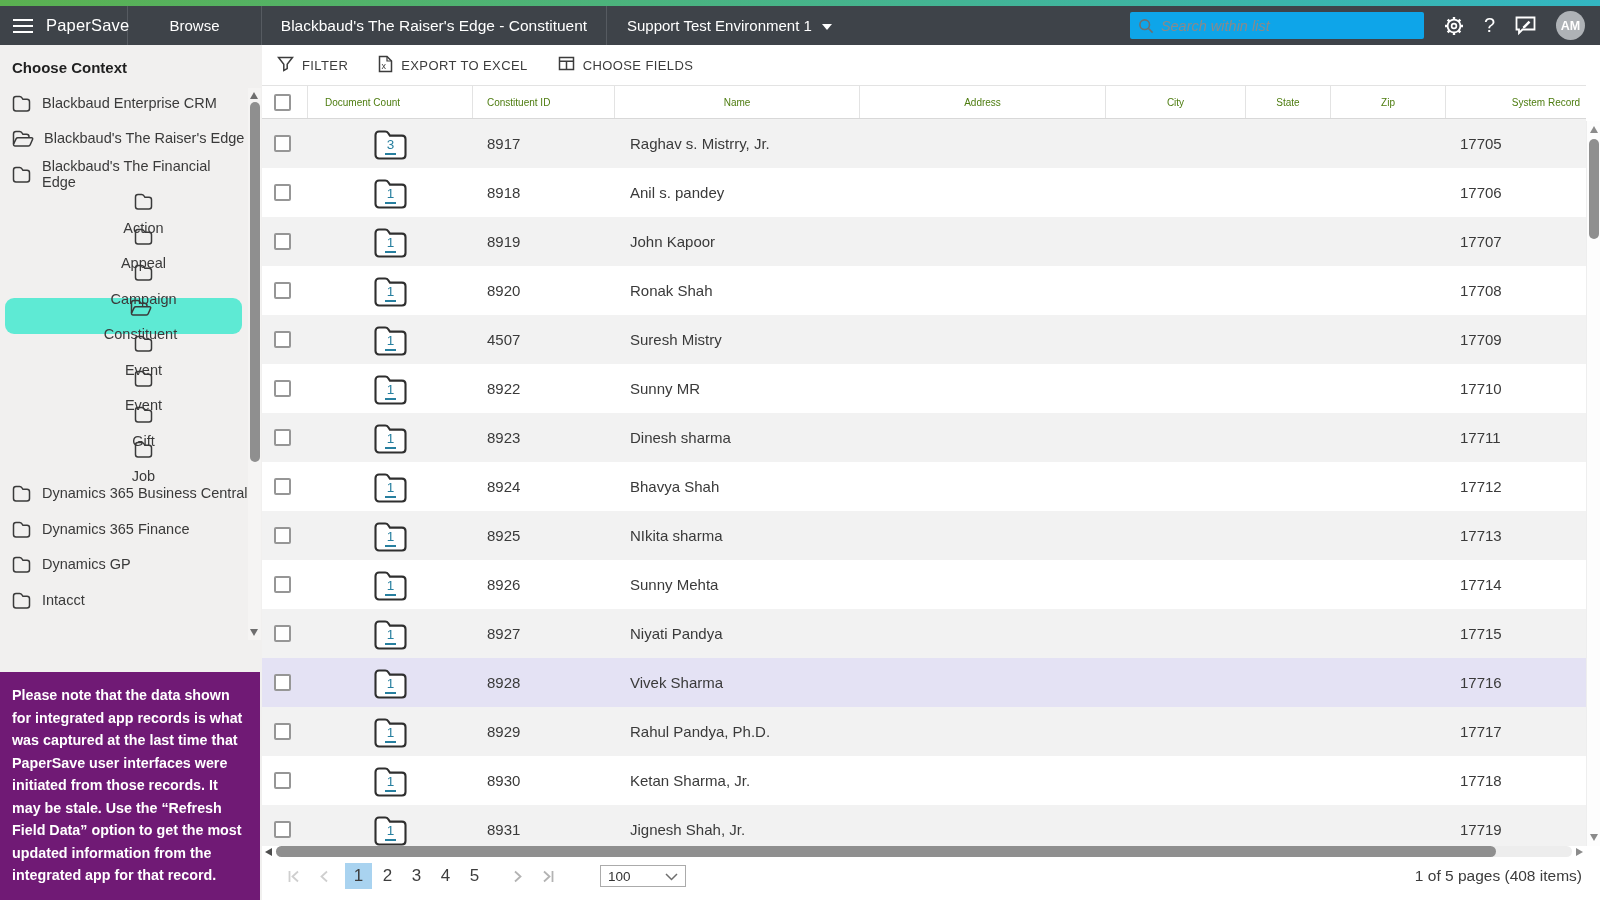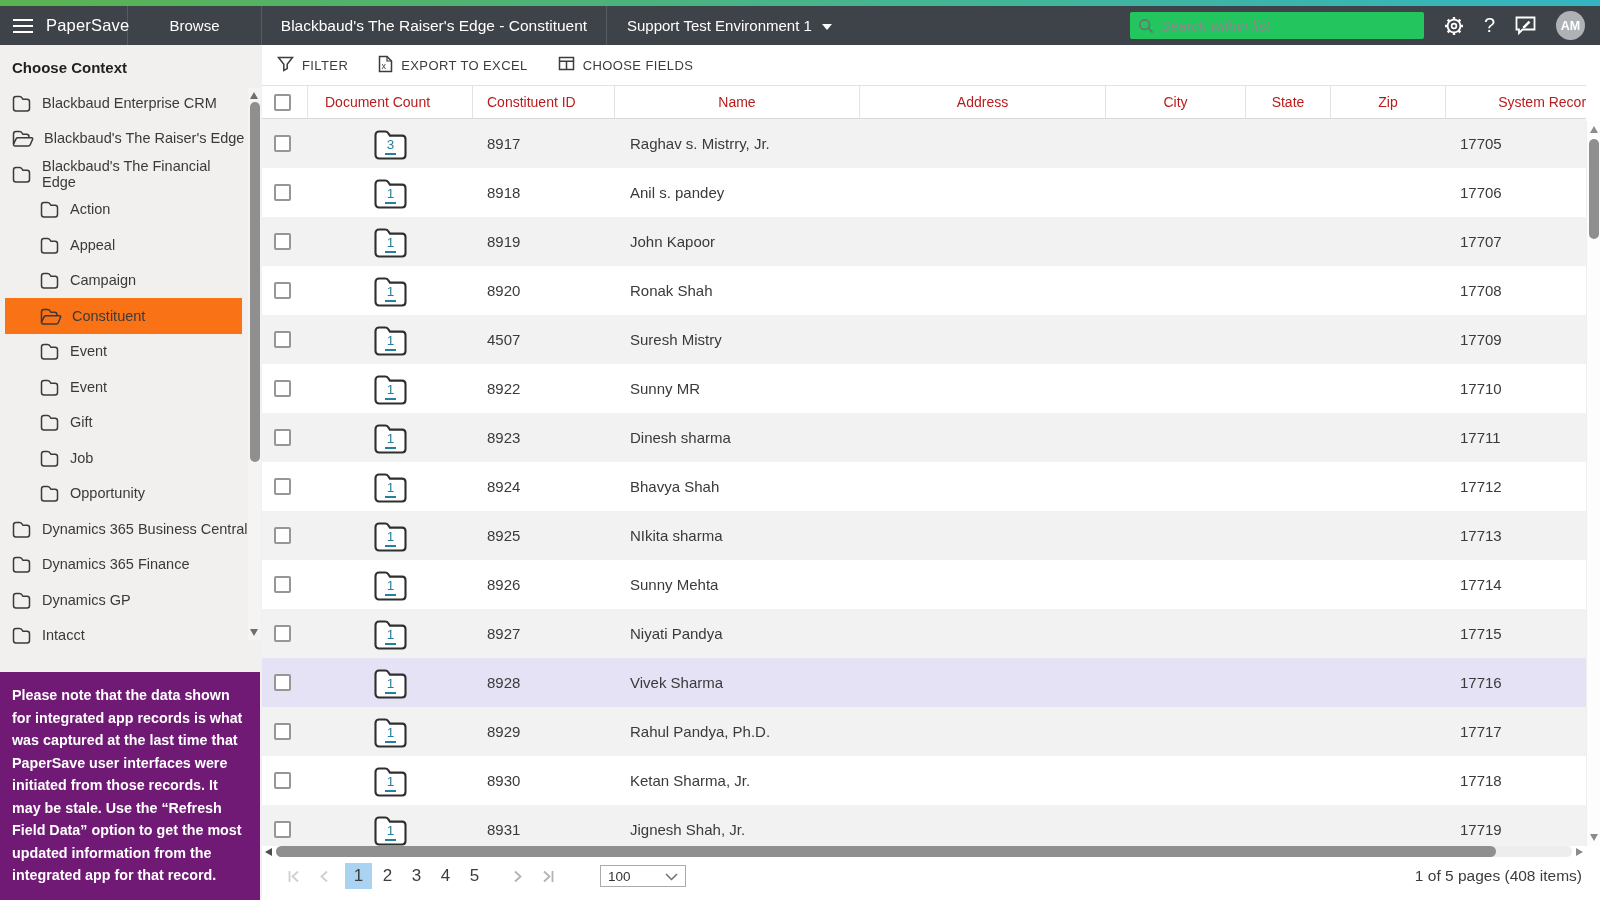--- a/index.html
+++ b/index.html
@@ -15,40 +15,40 @@
   .nav-section { display:flex; align-items:center; }
   .nav-brand { width:128px; padding-left:13px; gap:13px; border-right:1px solid #565b61; }
   .hamburger { display:inline-flex; flex-direction:column; gap:4px; cursor:pointer; }
   .hamburger span { width:20px; height:2px; background:#fff; }
   .brand-text { font-size:16.5px; letter-spacing:.2px; }
   .nav-browse { width:134px; justify-content:center; border-right:1px solid #565b61; font-size:15px; }
   .nav-title { width:345px; justify-content:center; border-right:1px solid #565b61; font-size:15.5px; }
   .nav-env { padding:0 26px 0 20px; gap:10px; font-size:15px; cursor:pointer;align-items:center; }
   .env-caret { width:0; height:0; border-left:5px solid transparent; border-right:5px solid transparent; border-top:6px solid #fff; margin-top:2px; }
   .nav-right { margin-left:auto; display:flex; align-items:center; gap:19px; padding-right:15px; }
-  .search-box { width:294px; height:27px; background:#22c55e; border-radius:2px; display:flex; align-items:center; padding:0 8px; gap:7px; }
+  .search-box { width:294px; height:27px; background:#0ea5e9; border-radius:2px; display:flex; align-items:center; padding:0 8px; gap:7px; }
   .search-box input { border:none; outline:none; flex:1; font-size:14.5px; font-style:italic; color:#444; font-family:"Liberation Sans",sans-serif; background:transparent; }
   .search-box input::placeholder { color:#8a8a8a; font-style:italic; }
   .nav-icon { display:flex; align-items:center; justify-content:center; cursor:pointer; }
   .help-glyph { font-size:20px; color:#fff; font-weight:400; }
   .avatar { width:29px; height:29px; border-radius:50%; background:#aeb2b6; color:#fff;
             display:flex; align-items:center; justify-content:center; font-size:12.5px; font-weight:bold; cursor:pointer; }
 
   
   .content { display:flex; height:855px; }
 
   
   .sidebar { position:relative; width:262px; background:#f1f0ef; flex:none; }
   .sidebar-heading { height:40px; display:flex; align-items:center; padding:4px 12px 0;
                      font-size:15px; font-weight:bold; color:#1f1f1f; }
   .tree { position:relative; }
   .tree-item { height:35.5px; display:flex; align-items:center; gap:10px; padding-left:11px;
                font-size:14.5px; color:#3a3a3a; cursor:pointer; width:248px; }
-  .tree-item.level1 { padding-left:39px; }
-  .tree-item.selected { background:#f97316; margin-left:5px; padding-left:34px; width:237px; }
+  .tree-item.level1 { padding-left:39px;flex-direction:column; }
+  .tree-item.selected { background:#5eead4; margin-left:5px; padding-left:34px; width:237px;border-radius:9px; }
   .tree-icon { display:flex; align-items:center; }
   
   .side-scroll { position:absolute; top:43px; right:1px; width:13px; height:552px; background:#f5f4f3; }
   .side-scroll .arrow-up { position:absolute; top:4px; left:2px; width:0; height:0;
       border-left:4.5px solid transparent; border-right:4.5px solid transparent; border-bottom:7px solid #6e6e6e; }
   .side-scroll .arrow-down { position:absolute; bottom:4px; left:2px; width:0; height:0;
       border-left:4.5px solid transparent; border-right:4.5px solid transparent; border-top:7px solid #6e6e6e; }
   .side-scroll .thumb { position:absolute; top:14px; left:1.5px; width:10px; height:360px; background:#8f8f8f; border-radius:5px; }
   .notice { position:absolute; left:0; top:627px; bottom:0; width:260px; background:#701a75; color:#fff;
             font-size:14.3px; font-weight:bold; line-height:22.5px; padding:12px 12px; }
@@ -56,21 +56,21 @@
   
   .main { position:relative; flex:1; background:#fff; }
   .toolbar { height:40px; display:flex; align-items:center; gap:30px; padding-left:15px; }
   .toolbar-btn { display:flex; align-items:center; gap:8px; font-size:13px; color:#3c3c3c;
                  letter-spacing:.4px; cursor:pointer; }
 
   
   .table-area { position:absolute; top:40px; left:0; width:1324px; height:761px; overflow:hidden; }
   .grid-cols { display:grid; grid-template-columns:46px 165px 142px 245px 246px 140px 85px 115px 200px; width:1384px; }
   .thead { height:34px; border-top:1px solid #e3e3e3; border-bottom:1px solid #d8d8d8; background:#fff; }
-  .th { display:flex; align-items:center; justify-content:center; font-size:14px; color:#b91c1c;
+  .th { display:flex; align-items:center; justify-content:center; font-size:10px; color:#4d7c0f;
         border-right:1px solid #e3e3e3; height:100%; cursor:pointer; }
   .th.no-border { border-right:none; }
   .th.th-left { justify-content:flex-start; }
   .th-doc { padding-left:17px; }
   .th-id { padding-left:14px; }
   .trow { height:49px; align-items:center; }
   .trow.odd { background:#f2f2f2; }
   .trow.even { background:#fff; }
   .trow.selected { background:#e4e2f4; }
   .cell { display:flex; align-items:center; justify-content:center; font-size:15px; color:#3a3a3a; height:100%; }
@@ -253,28 +253,20 @@
             <span class="tree-label">Gift</span>
           </div>
           <div class="tree-item level1">
             <span class="tree-icon">
               <svg width="21" height="18" viewBox="0 0 21 18">
                 <path d="M2.5 14.5 V5 C2.5 3.6 3.6 2.5 5 2.5 H8.6 C9.5 2.5 10.3 2.9 10.8 3.7 L11.9 5.3 H16 C17.4 5.3 18.5 6.4 18.5 7.8 V14.5 C18.5 15.9 17.4 17 16 17 H5 C3.6 17 2.5 15.9 2.5 14.5 Z" fill="none" stroke="#3a3a3a" stroke-width="1.5"></path>
               </svg>
             </span>
             <span class="tree-label">Job</span>
           </div>
-          <div class="tree-item level1">
-            <span class="tree-icon">
-              <svg width="21" height="18" viewBox="0 0 21 18">
-                <path d="M2.5 14.5 V5 C2.5 3.6 3.6 2.5 5 2.5 H8.6 C9.5 2.5 10.3 2.9 10.8 3.7 L11.9 5.3 H16 C17.4 5.3 18.5 6.4 18.5 7.8 V14.5 C18.5 15.9 17.4 17 16 17 H5 C3.6 17 2.5 15.9 2.5 14.5 Z" fill="none" stroke="#3a3a3a" stroke-width="1.5"></path>
-              </svg>
-            </span>
-            <span class="tree-label">Opportunity</span>
-          </div>
           <div class="tree-item">
             <span class="tree-icon">
               <svg width="21" height="18" viewBox="0 0 21 18">
                 <path d="M2.5 14.5 V5 C2.5 3.6 3.6 2.5 5 2.5 H8.6 C9.5 2.5 10.3 2.9 10.8 3.7 L11.9 5.3 H16 C17.4 5.3 18.5 6.4 18.5 7.8 V14.5 C18.5 15.9 17.4 17 16 17 H5 C3.6 17 2.5 15.9 2.5 14.5 Z" fill="none" stroke="#3a3a3a" stroke-width="1.5"></path>
               </svg>
             </span>
             <span class="tree-label">Dynamics 365 Business Central</span>
           </div>
           <div class="tree-item">
             <span class="tree-icon">

